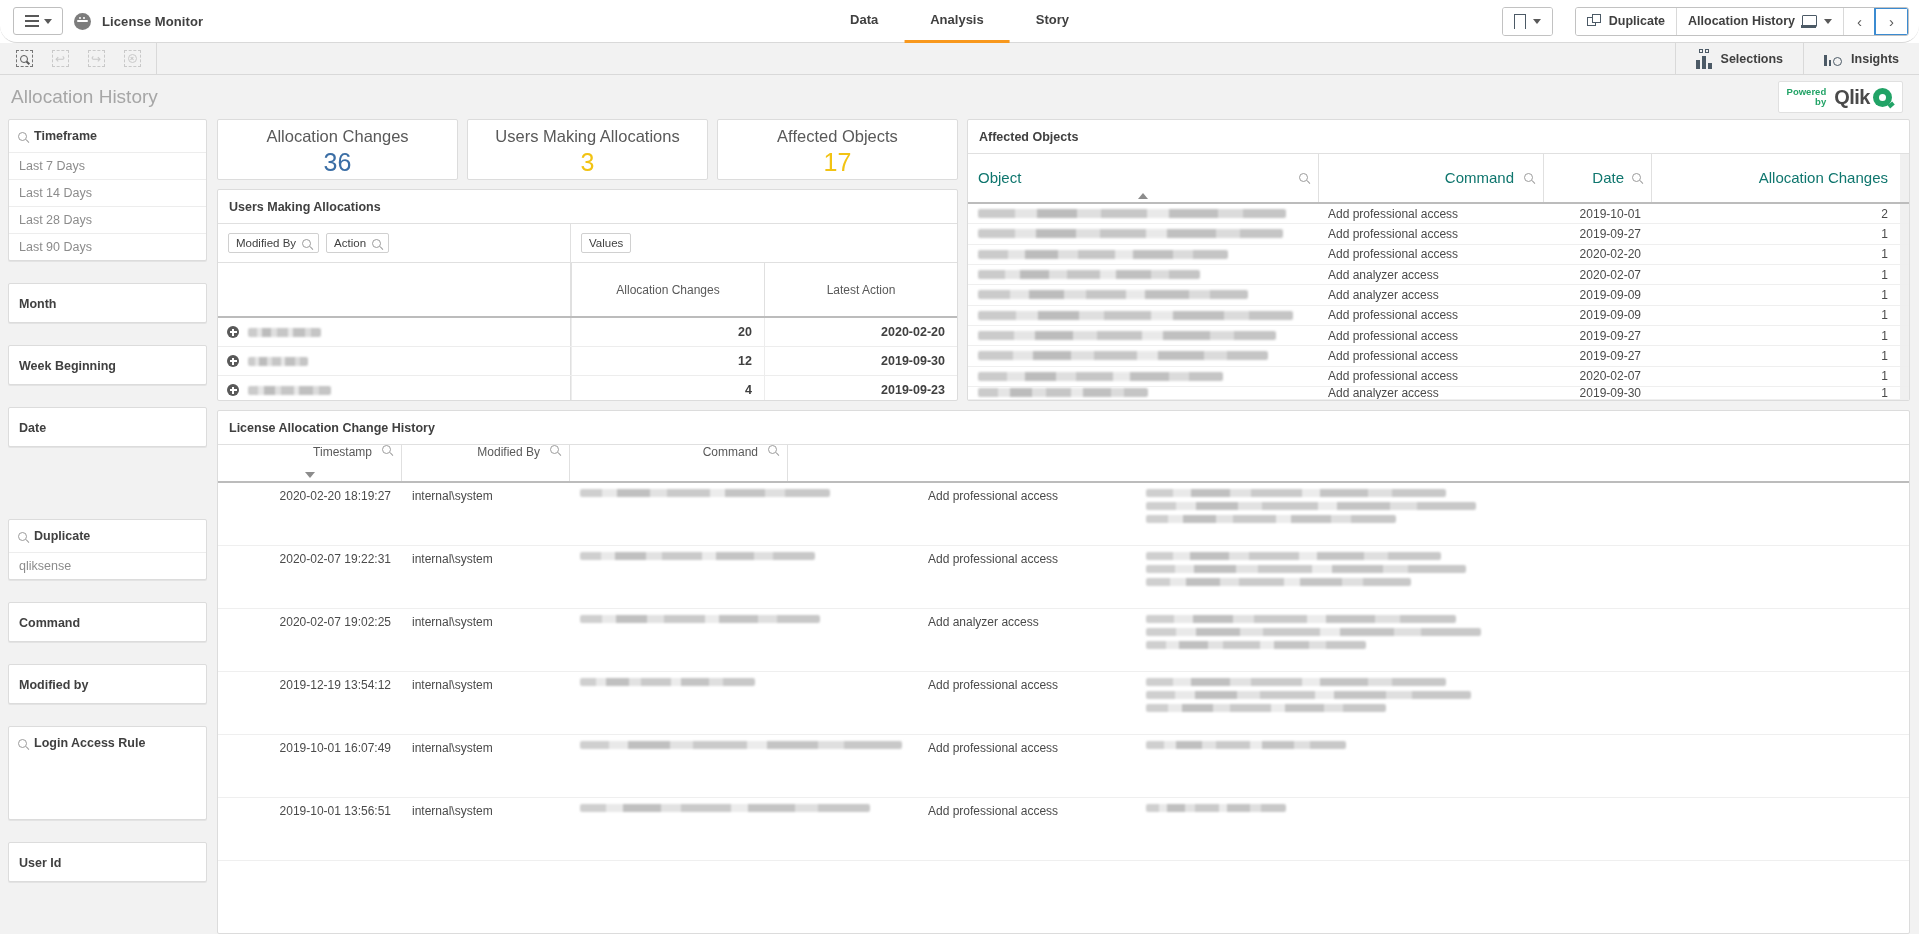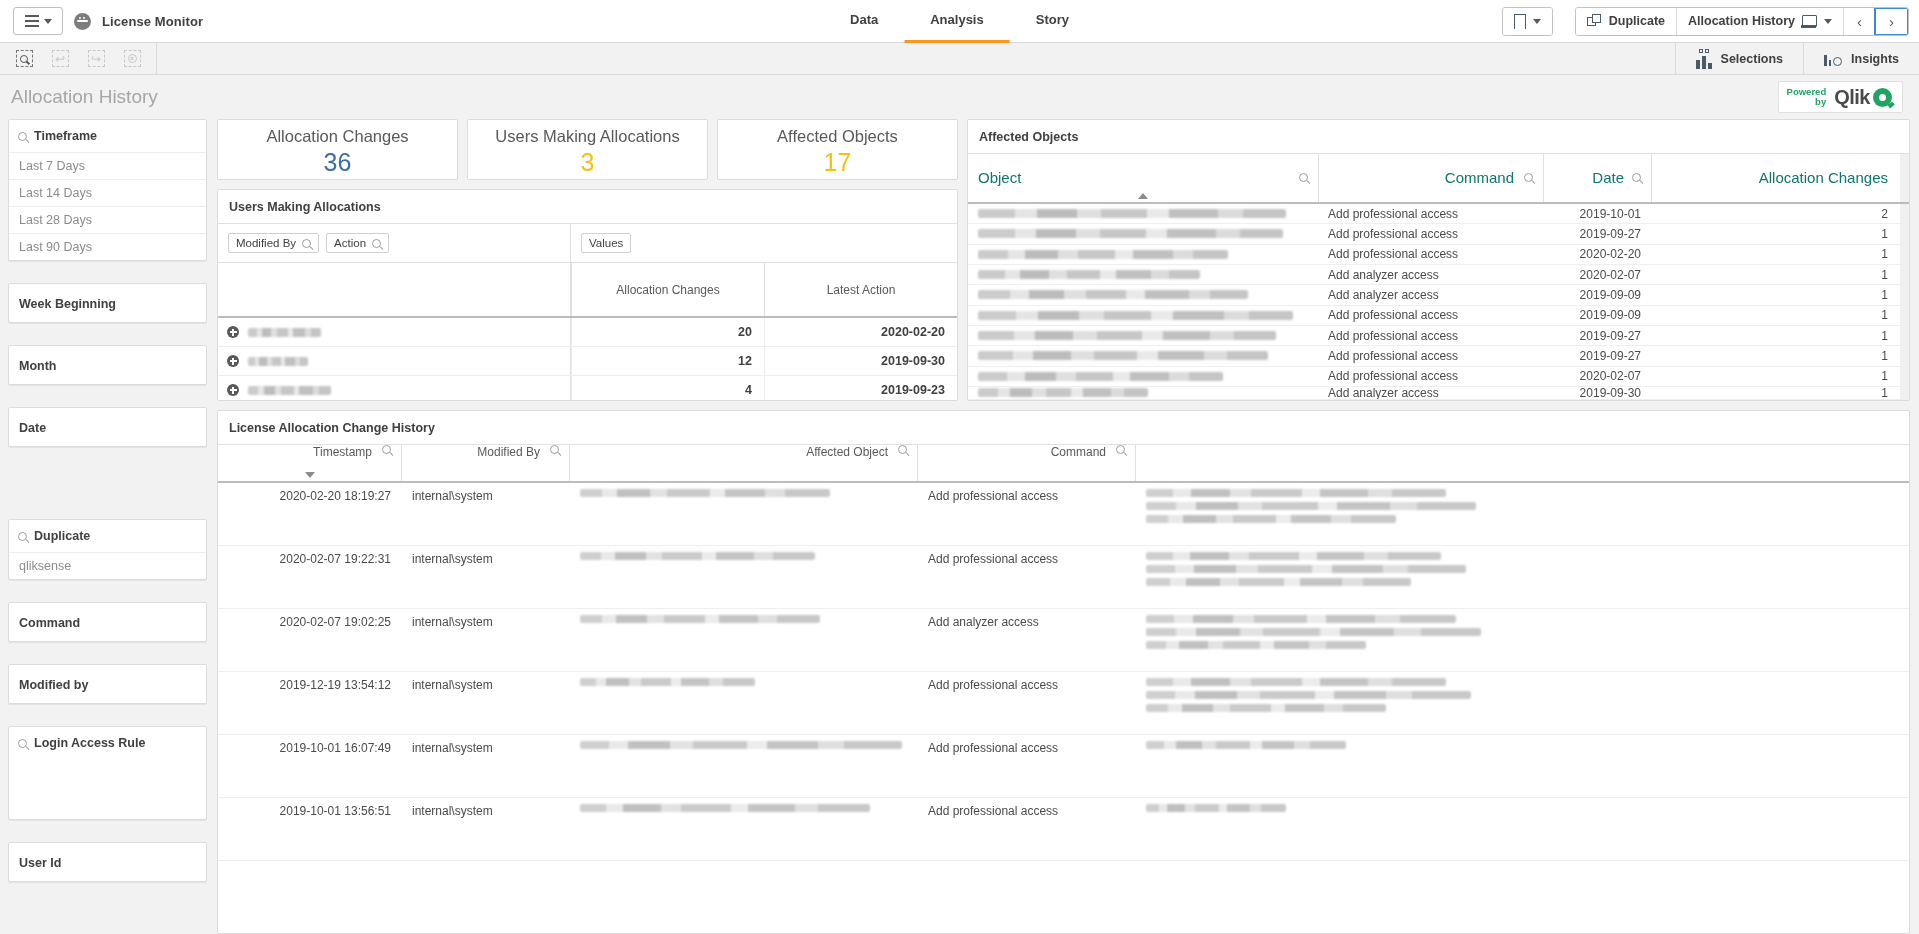--- a/index.html
+++ b/index.html
@@ -8,21 +8,21 @@
     font-family: "Liberation Sans", sans-serif;
     background: #ffffff;
     overflow: hidden;
     color: #404040;
   }
   .app { width: 1919px; height: 934px; position: relative; display: flex; flex-direction: column; }
 
   
   .topbar {
     height: 43px; min-height: 43px; background: #fff; border-bottom: 1px solid #d9d9d9;
-    display: flex; align-items: center; position: relative;
+    display: flex; align-items: center; position: relative; border-radius: 17px;
   }
   .tb-left { display: flex; align-items: center; padding-left: 13px; gap: 11px; }
   .hamburger-btn {
     width: 50px; height: 28px; border: 1px solid #bfbfbf; border-radius: 3px; background: #fff;
     display: flex; align-items: center; justify-content: center; gap: 5px; cursor: pointer;
   }
   .ham-lines { display: flex; flex-direction: column; gap: 3px; }
   .ham-lines i { display: block; width: 14px; height: 2px; background: #595959; }
   .caret-dn { width: 0; height: 0; border-left: 4px solid transparent; border-right: 4px solid transparent; border-top: 5px solid #595959; }
   .app-globe { width: 17px; height: 17px; border-radius: 50%; background: #7d7d7d; position: relative; display:inline-block; }
@@ -304,24 +304,24 @@
           <span class="mag-sm"></span>
           <span class="fb-title">Timeframe</span>
         </div>
         <div class="fb-row first">Last 7 Days</div>
         <div class="fb-row">Last 14 Days</div>
         <div class="fb-row">Last 28 Days</div>
         <div class="fb-row">Last 90 Days</div>
       </div>
 
       <div class="filterbox fb-collapsed">
+        <span class="fb-title">Month</span>
+      </div>
+      <div class="filterbox fb-collapsed">
         <span class="fb-title">Week Beginning</span>
-      </div>
-      <div class="filterbox fb-collapsed">
-        <span class="fb-title">Month</span>
       </div>
       <div class="filterbox fb-collapsed">
         <span class="fb-title">Date</span>
       </div>
 
       <div class="spacer-sm"></div>
 
       <div class="filterbox">
         <div class="fb-head">
           <span class="mag-sm"></span>
@@ -548,24 +548,20 @@
           <div class="bt-head">
             <div class="bt-h colw-ts">
               <span>Timestamp</span>
               <span class="mag-sm"></span>
               <span class="sortarrow"></span>
             </div>
             <div class="bt-h colw-mb">
               <span>Modified By</span>
               <span class="mag-sm"></span>
             </div>
-            <div class="bt-h colw-ao">
-              <span>Affected Object</span>
-              <span class="mag-sm"></span>
-            </div>
             <div class="bt-h colw-cmd">
               <span>Command</span>
               <span class="mag-sm"></span>
             </div>
             <div class="bt-h colw-tail"></div>
           </div>
 
           <div class="bt-row">
             <div class="bt-c r colw-ts">2020-02-20 18:19:27</div>
             <div class="bt-c colw-mb">internal\system</div>

